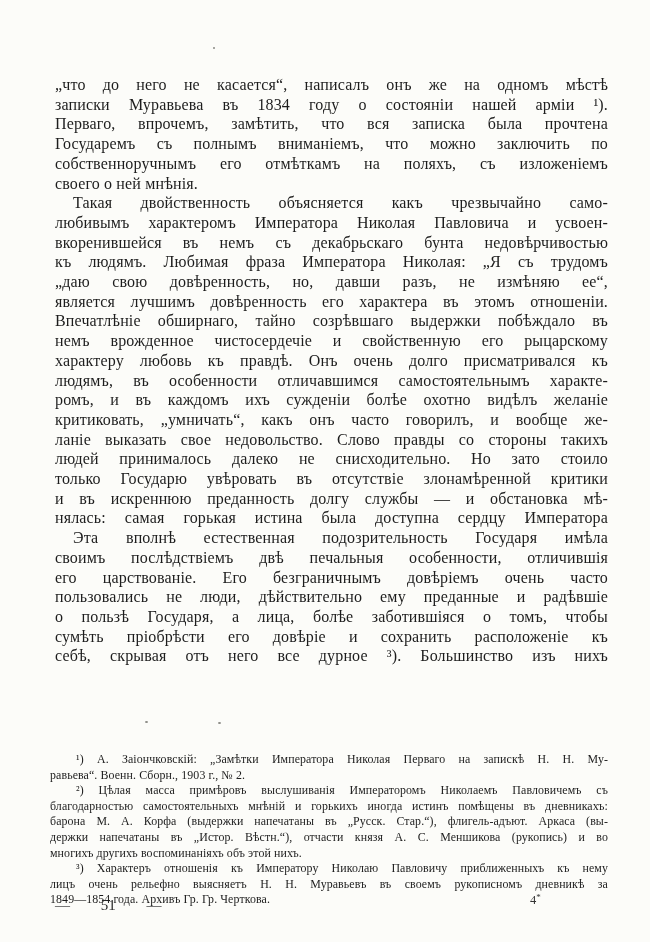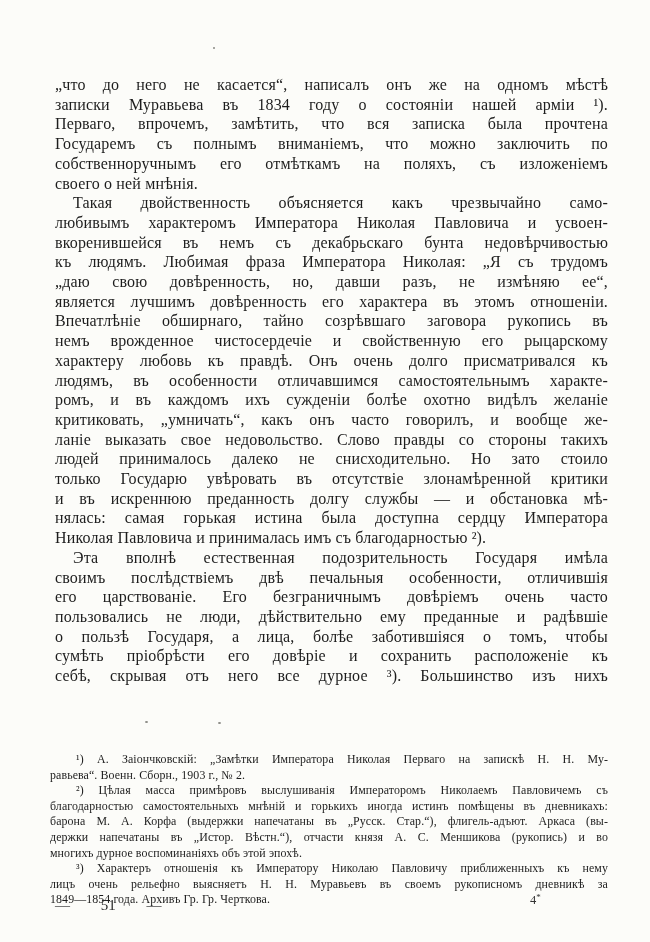--- a/index.html
+++ b/index.html
@@ -116,32 +116,31 @@
         <div class="tline">собственноручнымъ его отмѣткамъ на поляхъ, съ изложеніемъ</div>
         <div class="tline last">своего о ней мнѣнія.</div>
       </div>
     <div class="para">
         <div class="tline indent">Такая двойственность объясняется какъ чрезвычайно само-</div>
         <div class="tline">любивымъ характеромъ Императора Николая Павловича и усвоен-</div>
         <div class="tline">вкоренившейся въ немъ съ декабрьскаго бунта недовѣрчивостью</div>
         <div class="tline">къ людямъ. Любимая фраза Императора Николая: „Я съ трудомъ</div>
         <div class="tline">„даю свою довѣренность, но, давши разъ, не измѣняю ее“,</div>
         <div class="tline">является лучшимъ довѣренность его характера въ этомъ отношеніи.</div>
-        <div class="tline">Впечатлѣніе обширнаго, тайно созрѣвшаго заговора рукопись въ</div>
+        <div class="tline">Впечатлѣніе обширнаго, тайно созрѣвшаго выдержки побѣждало въ</div>
         <div class="tline">немъ врожденное чистосердечіе и свойственную его рыцарскому</div>
         <div class="tline">характеру любовь къ правдѣ. Онъ очень долго присматривался къ</div>
         <div class="tline">людямъ, въ особенности отличавшимся самостоятельнымъ характе-</div>
         <div class="tline">ромъ, и въ каждомъ ихъ сужденіи болѣе охотно видѣлъ желаніе</div>
         <div class="tline">критиковать, „умничать“, какъ онъ часто говорилъ, и вообще же-</div>
         <div class="tline">ланіе выказать свое недовольство. Слово правды со стороны такихъ</div>
         <div class="tline">людей принималось далеко не снисходительно. Но зато стоило</div>
         <div class="tline">только Государю увѣровать въ отсутствіе злонамѣренной критики</div>
         <div class="tline">и въ искреннюю преданность долгу службы — и обстановка мѣ-</div>
         <div class="tline">нялась: самая горькая истина была доступна сердцу Императора</div>
-        <div class="tline last">Николая Павловича и принималась имъ съ благодарностью ²).</div>
       </div>
     <div class="para">
         <div class="tline indent">Эта вполнѣ естественная подозрительность Государя имѣла</div>
         <div class="tline">своимъ послѣдствіемъ двѣ печальныя особенности, отличившія</div>
         <div class="tline">его царствованіе. Его безграничнымъ довѣріемъ очень часто</div>
         <div class="tline">пользовались не люди, дѣйствительно ему преданные и радѣвшіе</div>
         <div class="tline">о пользѣ Государя, а лица, болѣе заботившіяся о томъ, чтобы</div>
         <div class="tline">сумѣть пріобрѣсти его довѣріе и сохранить расположеніе къ</div>
         <div class="tline">себѣ, скрывая отъ него все дурное ³). Большинство изъ нихъ</div>
       </div>
@@ -150,21 +149,21 @@
   <section class="footnotes">
     <div class="fnote">
         <div class="tline indent">¹) А. Заіончковскій: „Замѣтки Императора Николая Перваго на запискѣ Н. Н. Му-</div>
         <div class="tline last">равьева“. Военн. Сборн., 1903 г., № 2.</div>
       </div>
     <div class="fnote">
         <div class="tline indent">²) Цѣлая масса примѣровъ выслушиванія Императоромъ Николаемъ Павловичемъ съ</div>
         <div class="tline">благодарностью самостоятельныхъ мнѣній и горькихъ иногда истинъ помѣщены въ дневникахъ:</div>
         <div class="tline">барона М. А. Корфа (выдержки напечатаны въ „Русск. Стар.“), флигель-адъют. Аркаса (вы-</div>
         <div class="tline">держки напечатаны въ „Истор. Вѣстн.“), отчасти князя А. С. Меншикова (рукопись) и во</div>
-        <div class="tline last">многихъ дурное воспоминаніяхъ объ этой эпохѣ.</div>
+        <div class="tline last">многихъ другихъ воспоминаніяхъ объ этой нихъ.</div>
       </div>
     <div class="fnote">
         <div class="tline indent">³) Характеръ отношенія къ Императору Николаю Павловичу приближенныхъ къ нему</div>
         <div class="tline">лицъ очень рельефно выясняетъ Н. Н. Муравьевъ въ своемъ рукописномъ дневникѣ за</div>
         <div class="tline last">1849—1854 года. Архивъ Гр. Гр. Черткова.</div>
       </div>
   </section>
 
   <footer>
     <div class="pagenum">

